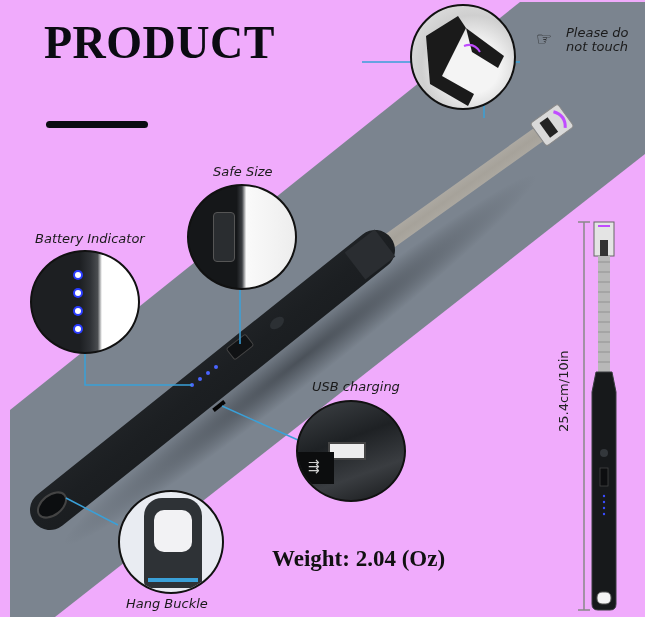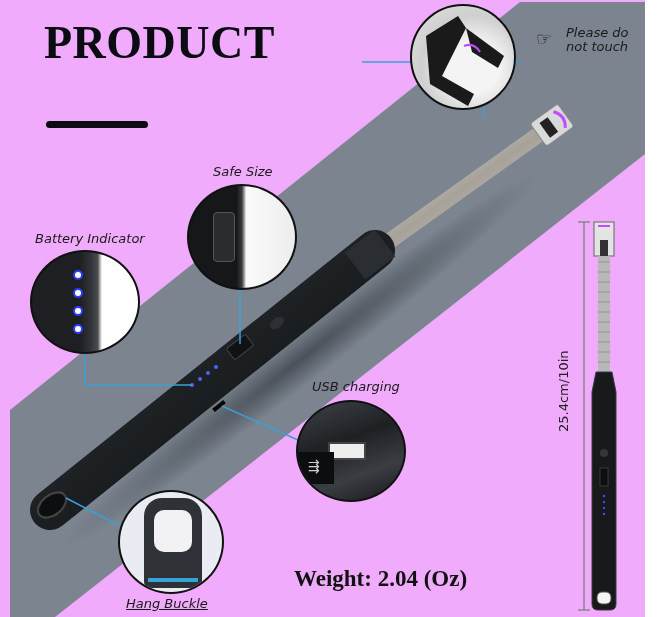--- a/index.html
+++ b/index.html
@@ -144,18 +144,18 @@
     <div style="position:absolute; left:30px; top:40px; width:34px; height:14px; background:#eeeeee; border:2px solid #444;"></div>
     <div style="position:absolute; left:0; top:50px; width:36px; height:32px; background:#0c0d0e;"></div>
     <span style="position:absolute; left:10px; top:56px; color:#cfcfcf; font-size:14px;">⇶</span>
   </div>
 
   <div class="circle" style="left:118px; top:490px; width:106px; height:104px; background: #e9ecf2;">
     <div style="position:absolute; left:24px; top:6px; width:58px; height:90px; border-radius:18px 18px 6px 6px; background:#2e3236;"></div>
     <div style="position:absolute; left:34px; top:18px; width:38px; height:42px; border-radius:10px; background:#f2f2f4;"></div>
     <div style="position:absolute; left:28px; top:86px; width:50px; height:4px; background:#3aa0d8;"></div>
   </div>
-  <span class="label" style="left:126px; top:596px;text-decoration:underline;">Hang Buckle</span>
+  <span class="label" style="left:126px; top:596px;">Hang Buckle</span>
 
-  <div class="spec" style="top:566px;margin-left:22px;">Weight: 2.04 (Oz)</div>
+  <div class="spec" style="top:546px;">Weight: 2.04 (Oz)</div>
 
   <div class="dim-label">25.4cm/10in</div>
 </div>
 
 </body></html>

